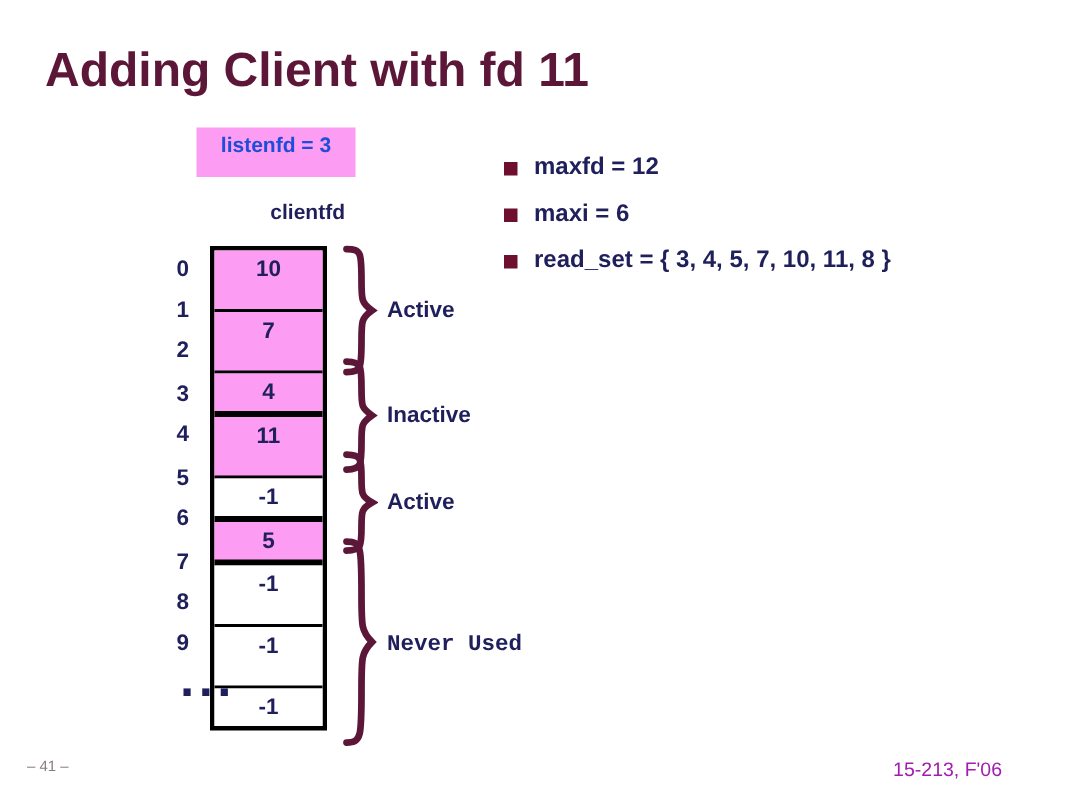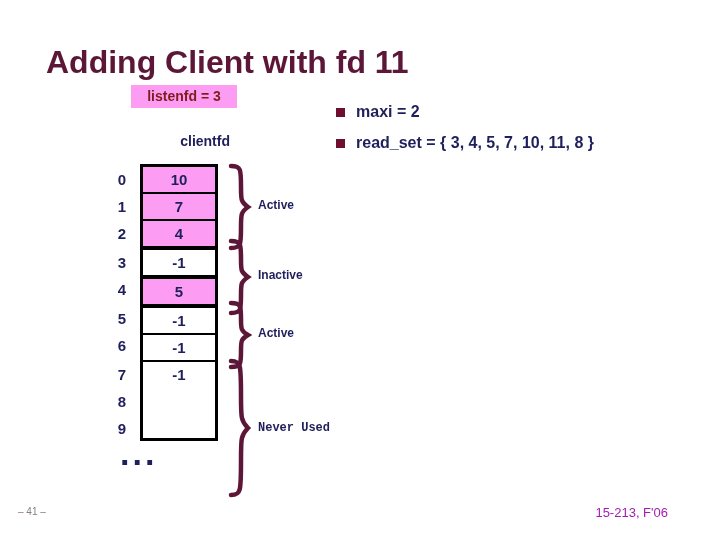--- a/index.html
+++ b/index.html
@@ -2,55 +2,55 @@
 <html><head>
 <meta charset="utf-8">
 <style>
   html,body { margin:0; padding:0; }
   body { font-family: "Liberation Sans", sans-serif; background:#ffffff; }
   .slide {
     position:relative; width:720px; height:540px; background:#ffffff;
     overflow:hidden;
   }
   .title {
-    position:absolute; left:30px; top:28px; margin:16px;
+    position:absolute; left:30px; top:28px; margin:0;
     font-size:32px; font-weight:bold; color:#5C1637; letter-spacing:0px;
     white-space:nowrap;
   }
   .listenfd-box {
-    position:absolute; left:131px; top:85px; width:106px; height:23px;
-    background:#FC9CF2; color:#7f1d1d; font-size:14px; font-weight:bold;
+    position:absolute; left:131px; top:85px; width:106px; height:33px;
+    background:#FC9CF2; color:#1d4ed8; font-size:14px; font-weight:bold;
     text-align:center; line-height:23px;
   }
   .clientfd-label {
     position:absolute; left:150px; top:133px; width:80px;
     color:#1F1F5C; font-size:14px; font-weight:bold; text-align:right;
   }
   .array { position:absolute; left:108px; top:164px; display:flex; }
   .idx-col { width:32px; margin-top:3px; }
   .idx {
     height:27px; line-height:25px; text-align:right; padding-right:14px;
     color:#1F1F5C; font-size:15px; font-weight:bold; box-sizing:border-box;
   }
   .idx.thick { height:29px; }
   .idx:last-child { height:25px; }
   .cells-col { width:78px; border:3px solid #000; box-sizing:content-box; width:72px; }
   .cell {
-    height:27px; line-height:25px; text-align:center; box-sizing:border-box;
+    height:41px; line-height:25px; text-align:center; box-sizing:border-box;
     background:#FC9CF2; color:#1F1F5C; font-size:15px; font-weight:bold;
     border-bottom:2px solid #000;
   }
   .cell.thick { height:29px; border-bottom-width:4px; }
   .cell:last-child { height:25px; border-bottom:none; }
   .cell.empty { background:#ffffff; }
   .brace { position:absolute; left:228px; }
   .brace svg { display:block; }
   .brace-label {
     position:absolute; left:258px; color:#1F1F5C;
-    font-size:12px; font-weight:bold; white-space:nowrap;
+    font-size:15px; font-weight:bold; white-space:nowrap;
   }
   .ellipsis {
     position:absolute; left:120px; top:434px;
     color:#1F1F5C; font-size:34px; font-weight:bold; letter-spacing:3px;
   }
   .bullets { position:absolute; left:336px; top:100px; }
   .bullet-line { display:flex; align-items:center; margin-bottom:7px; height:24px; }
   .bullet-sq {
     width:9px; height:9px; background:#6F0F30; margin-right:11px; flex:none;
   }
@@ -87,20 +87,21 @@
       <div class="idx">5</div>
       <div class="idx thick">6</div>
       <div class="idx">7</div>
       <div class="idx">8</div>
       <div class="idx">9</div>
     </div>
     <div class="cells-col">
       <div class="cell">10</div>
       <div class="cell">7</div>
       <div class="cell thick">4</div>
+      <div class="cell">11</div>
       <div class="cell empty thick">-1</div>
       <div class="cell thick">5</div>
       <div class="cell empty">-1</div>
       <div class="cell empty">-1</div>
       <div class="cell empty">-1</div>
     </div>
   </div>
 
   <div class="brace" style="top:163px;">
     <svg width="24" height="88" viewBox="0 0 24 88">
@@ -126,21 +127,25 @@
   <div class="brace-label" style="top:198px;">Active</div>
   <div class="brace-label" style="top:268px;">Inactive</div>
   <div class="brace-label" style="top:326px;">Active</div>
   <div class="brace-label" style="top:421px;font-family:Liberation Mono, monospace;">Never Used</div>
 
   <div class="ellipsis">...</div>
 
   <div class="bullets">
     <div class="bullet-line">
       <span class="bullet-sq"></span>
-      <span class="bullet-text">maxi = 2</span>
+      <span class="bullet-text">maxfd = 12</span>
+    </div>
+    <div class="bullet-line">
+      <span class="bullet-sq"></span>
+      <span class="bullet-text">maxi = 6</span>
     </div>
     <div class="bullet-line">
       <span class="bullet-sq"></span>
       <span class="bullet-text">read_set = { 3, 4, 5, 7, 10, 11, 8 }</span>
     </div>
   </div>
 
   <div class="footer-page">– 41 –</div>
   <div class="footer-course">15-213, F'06</div>
 

